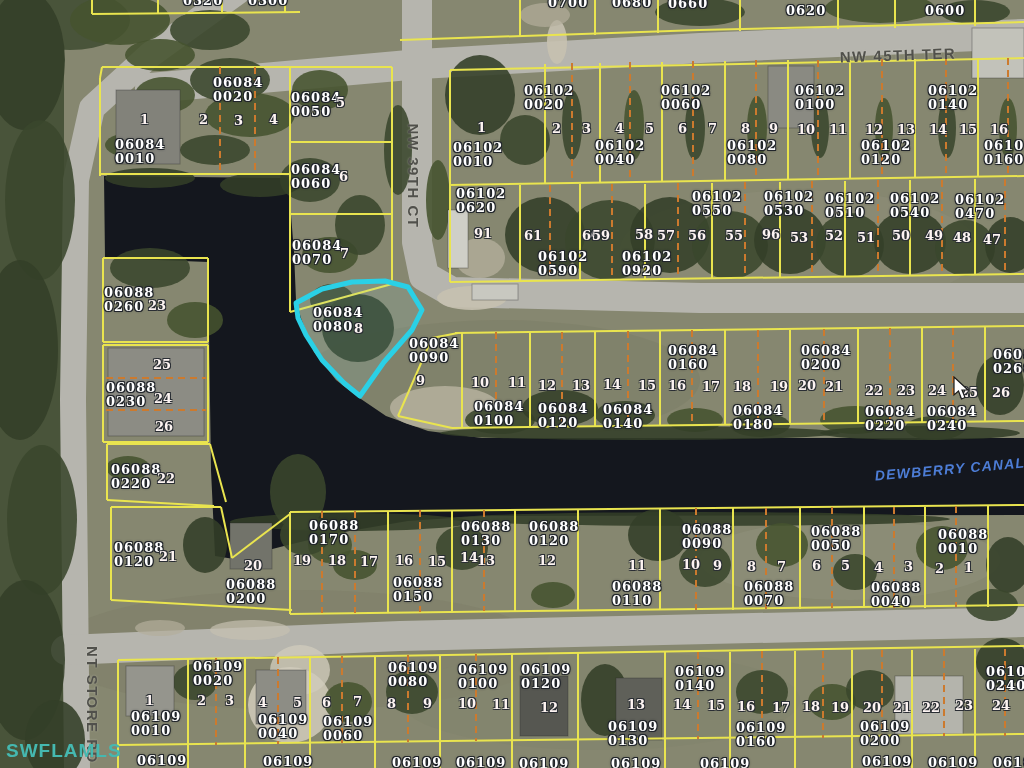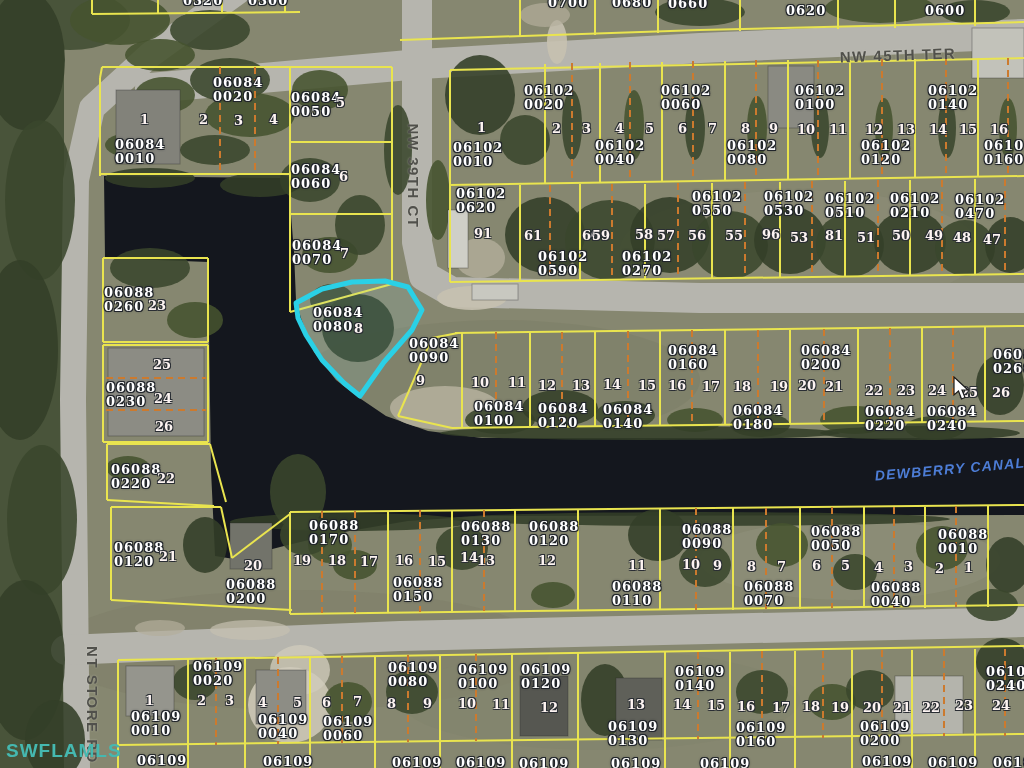--- a/index.html
+++ b/index.html
@@ -309,25 +309,25 @@
       <div class="plbl" style="left: 524px; top: 84px;"><span>06102</span><br><span>0020</span></div>
       <div class="plbl" style="left: 595px; top: 139px;"><span>06102</span><br><span>0040</span></div>
       <div class="plbl" style="left: 661px; top: 84px;"><span>06102</span><br><span>0060</span></div>
       <div class="plbl" style="left: 727px; top: 139px;"><span>06102</span><br><span>0080</span></div>
       <div class="plbl" style="left: 795px; top: 84px;"><span>06102</span><br><span>0100</span></div>
       <div class="plbl" style="left: 861px; top: 139px;"><span>06102</span><br><span>0120</span></div>
       <div class="plbl" style="left: 928px; top: 84px;"><span>06102</span><br><span>0140</span></div>
       <div class="plbl" style="left: 984px; top: 139px;"><span>06102</span><br><span>0160</span></div>
       <div class="plbl" style="left: 456px; top: 187px;"><span>06102</span><br><span>0620</span></div>
       <div class="plbl" style="left: 538px; top: 250px;"><span>06102</span><br><span>0590</span></div>
-      <div class="plbl" style="left: 622px; top: 250px;"><span>06102</span><br><span>0270</span></div>
+      <div class="plbl" style="left: 622px; top: 250px;"><span>06102</span><br><span>0920</span></div>
       <div class="plbl" style="left: 692px; top: 190px;"><span>06102</span><br><span>0550</span></div>
       <div class="plbl" style="left: 764px; top: 190px;"><span>06102</span><br><span>0530</span></div>
       <div class="plbl" style="left: 825px; top: 192px;"><span>06102</span><br><span>0510</span></div>
-      <div class="plbl" style="left: 890px; top: 192px;"><span>06102</span><br><span>0210</span></div>
+      <div class="plbl" style="left: 890px; top: 192px;"><span>06102</span><br><span>0540</span></div>
       <div class="plbl" style="left: 955px; top: 193px;"><span>06102</span><br><span>0470</span></div>
       <div class="plbl" style="left: 409px; top: 337px;"><span>06084</span><br><span>0090</span></div>
       <div class="plbl" style="left: 474px; top: 400px;"><span>06084</span><br><span>0100</span></div>
       <div class="plbl" style="left: 538px; top: 402px;"><span>06084</span><br><span>0120</span></div>
       <div class="plbl" style="left: 603px; top: 403px;"><span>06084</span><br><span>0140</span></div>
       <div class="plbl" style="left: 668px; top: 344px;"><span>06084</span><br><span>0160</span></div>
       <div class="plbl" style="left: 733px; top: 404px;"><span>06084</span><br><span>0180</span></div>
       <div class="plbl" style="left: 801px; top: 344px;"><span>06084</span><br><span>0200</span></div>
       <div class="plbl" style="left: 865px; top: 405px;"><span>06084</span><br><span>0220</span></div>
       <div class="plbl" style="left: 927px; top: 405px;"><span>06084</span><br><span>0240</span></div>
@@ -403,21 +403,21 @@
       <div class="lotnum" style="left: 474px; top: 226px;">91</div>
       <div class="lotnum" style="left: 524px; top: 228px;">61</div>
       <div class="lotnum" style="left: 558px; top: 228px; padding-left: 24px;">60</div>
       <div class="lotnum" style="left: 592px; top: 228px;">59</div>
       <div class="lotnum" style="left: 623px; top: 227px; padding-left: 12px;">58</div>
       <div class="lotnum" style="left: 657px; top: 228px;">57</div>
       <div class="lotnum" style="left: 688px; top: 228px;">56</div>
       <div class="lotnum" style="left: 725px; top: 228px;">55</div>
       <div class="lotnum" style="left: 762px; top: 227px;">96</div>
       <div class="lotnum" style="left: 790px; top: 230px;">53</div>
-      <div class="lotnum" style="left: 825px; top: 228px;">81</div>
+      <div class="lotnum" style="left: 825px; top: 228px;">52</div>
       <div class="lotnum" style="left: 857px; top: 230px;">51</div>
       <div class="lotnum" style="left: 892px; top: 228px;">50</div>
       <div class="lotnum" style="left: 925px; top: 228px;">49</div>
       <div class="lotnum" style="left: 953px; top: 230px;">48</div>
       <div class="lotnum" style="left: 983px; top: 232px;">47</div>
       <div class="lotnum" style="left: 416px; top: 373px;">9</div>
       <div class="lotnum" style="left: 471px; top: 375px;">10</div>
       <div class="lotnum" style="left: 508px; top: 375px;">11</div>
       <div class="lotnum" style="left: 538px; top: 378px;">12</div>
       <div class="lotnum" style="left: 572px; top: 378px;">13</div>

